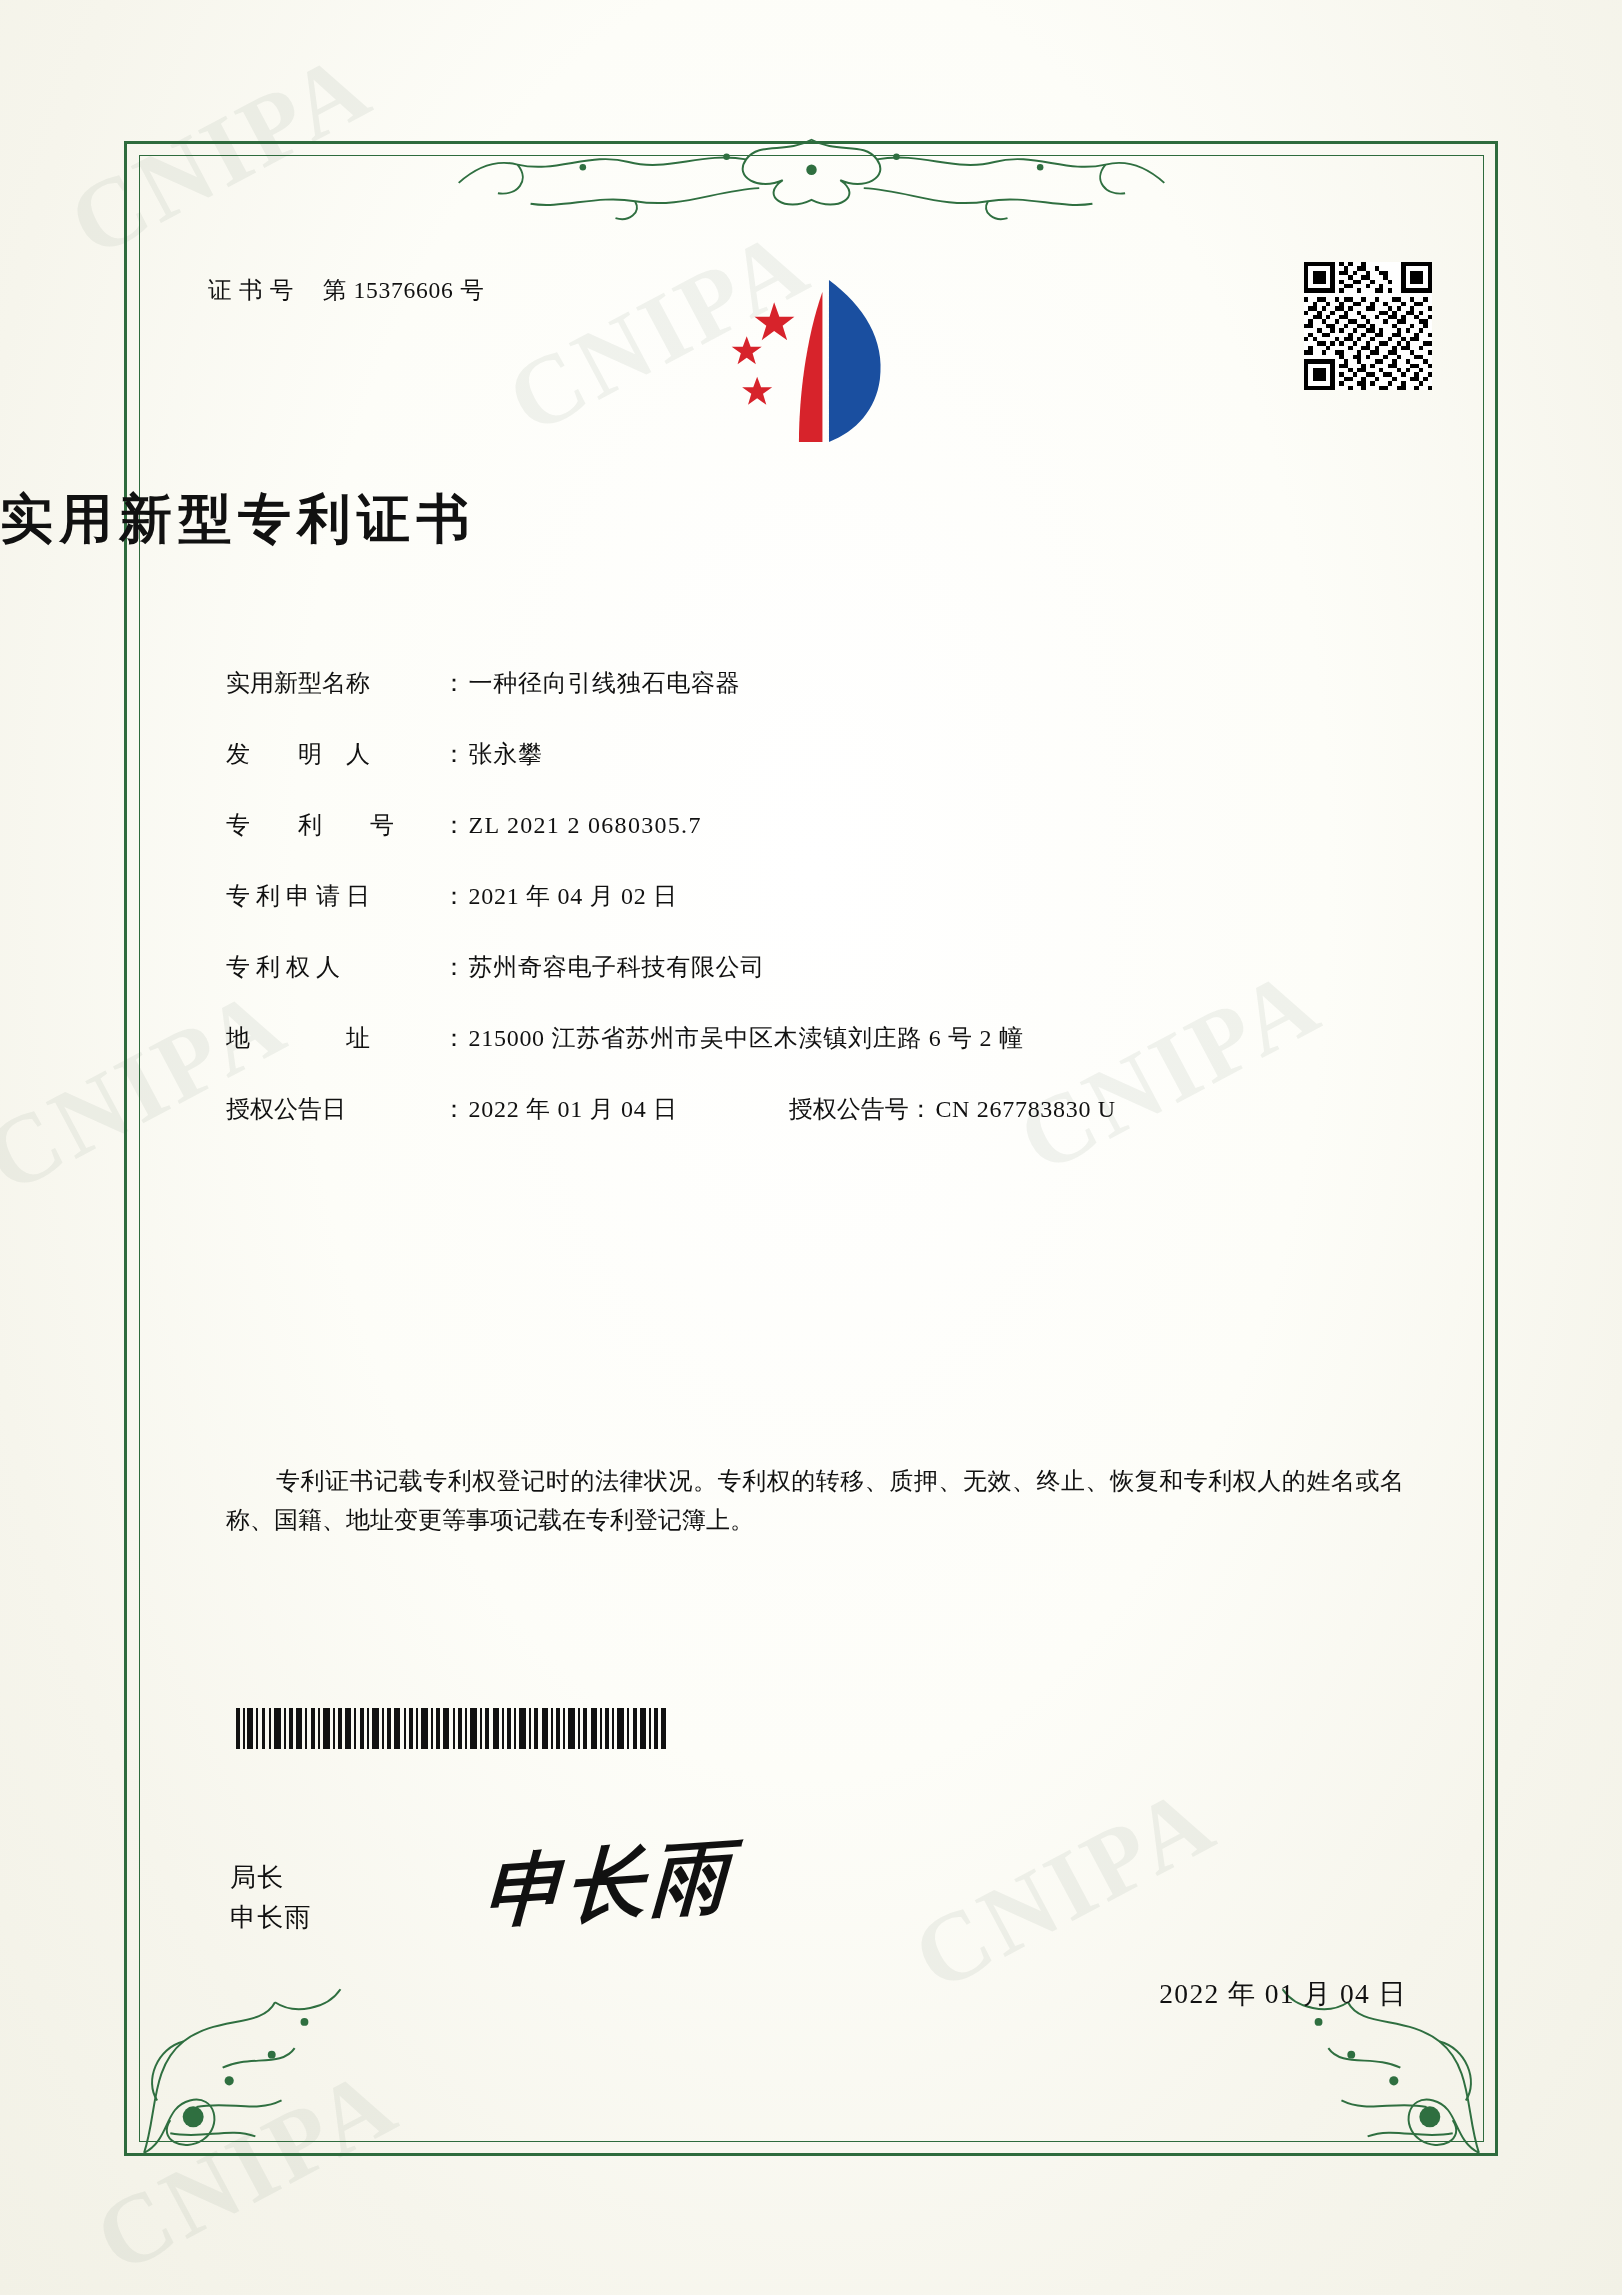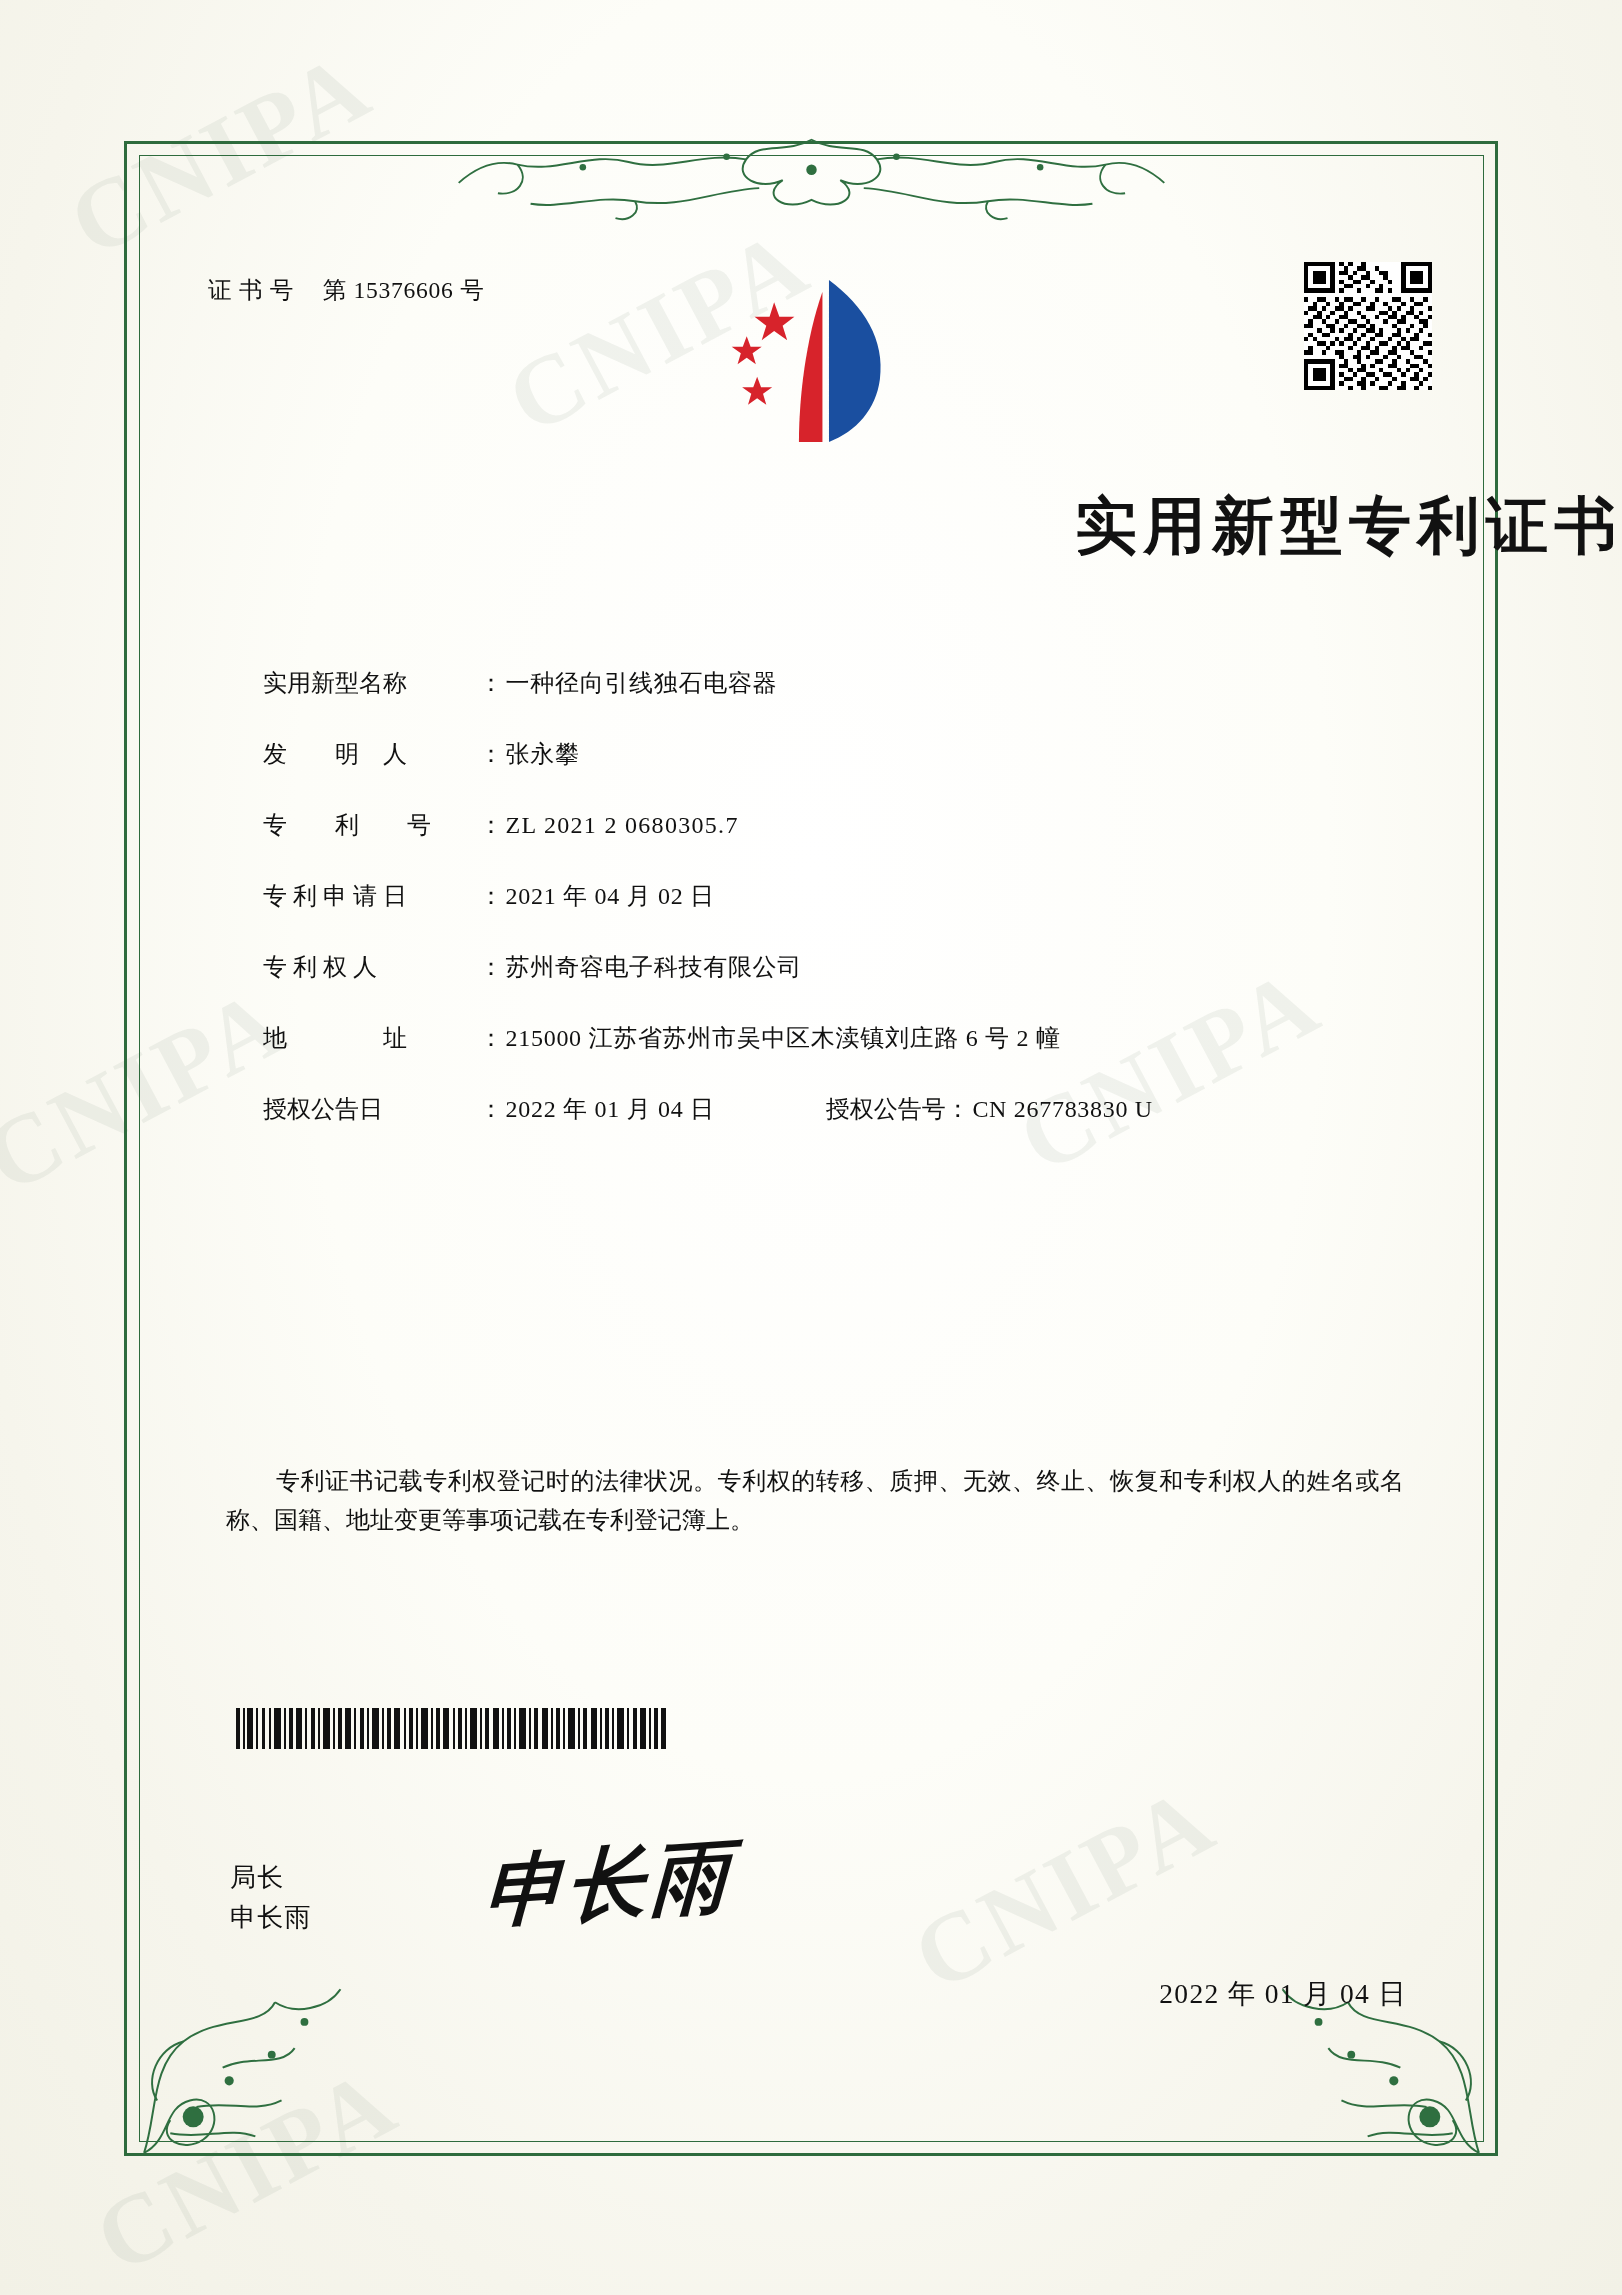--- a/index.html
+++ b/index.html
@@ -72,37 +72,36 @@
   .emblem {
     position: absolute;
     left: 50%; top: 268px;
     transform: translateX(-50%);
     width: 222px; height: 190px;
   }
   .main-title {
     position: absolute;
     left: 0; right: 0;
     top: 484px;
-    text-align: right;
-    font-size: 62px;
+    text-align: left;
+    font-size: 53px;
     font-weight: bold;
     letter-spacing: 6.5px;
     color: #111;
     font-family: "DejaVu Serif", "Liberation Serif", serif;
   }
 
   
   .fields {
     position: absolute;
     left: 226px;
     top: 667px;
     width: 1178px;
     font-size: 24px;
     color: #111;
-    margin-left: 37px;
   }
   .field-row {
     display: flex;
     align-items: baseline;
     margin-bottom: 39px;
     white-space: nowrap;
   }
   .f-label {
     width: 216px;
     flex: 0 0 216px;

